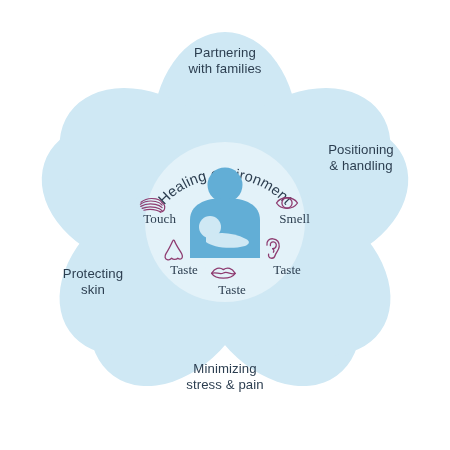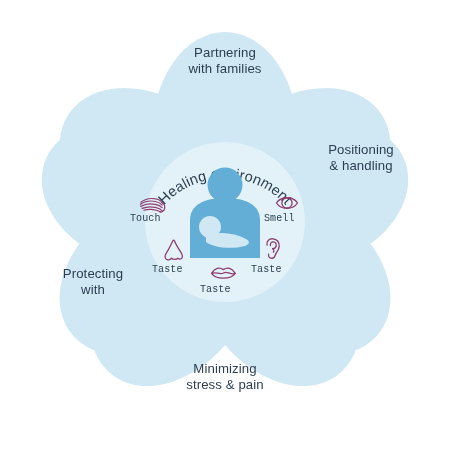--- a/index.html
+++ b/index.html
@@ -34,25 +34,25 @@
     color: #2c3e50;
     font-size: 13.2px;
     line-height: 16px;
     font-family: "Liberation Sans", sans-serif;
     white-space: pre-line;
     pointer-events: none;
     letter-spacing: 0.1px;
   }
   .sense-label {
     position: absolute;
-    text-align: left;
+    text-align: right;
     color: #2c3e50;
-    font-size: 10px;
+    font-size: 13px;
     line-height: 11px;
-    font-family: Liberation Mono, monospace;
+    font-family: Liberation Serif, serif;
     letter-spacing: 0.1px;
   }
   #copyright {
     position: absolute;
     left: 0;
     top: 428px;
     width: 450px;
     text-align: center;
     color: #b9bdc1;
     font-size: 9.2px;
@@ -169,21 +169,21 @@
   </svg>
 
   <div class="petal-label" style="left:160px; top:45px; width:130px;">Partnering
 with families</div>
 
 
   <div class="petal-label" style="left:305px; top:126px; width:112px;margin-top:16px;">Positioning
 &amp; handling</div>
 
   <div class="petal-label" style="left:38px; top:266px; width:110px;">Protecting
-with</div>
+skin</div>
 
 
   <div class="petal-label" style="left:160px; top:361px; width:130px;">Minimizing
 stress &amp; pain</div>
 
   <div class="sense-label" style="left:130px; top:213px; width:46px;">Touch</div>
 
   <div class="sense-label" style="left:264px; top:213px; width:46px;">Smell</div>
 
   <div class="sense-label" style="left:152px; top:264px; width:46px;">Taste</div>

